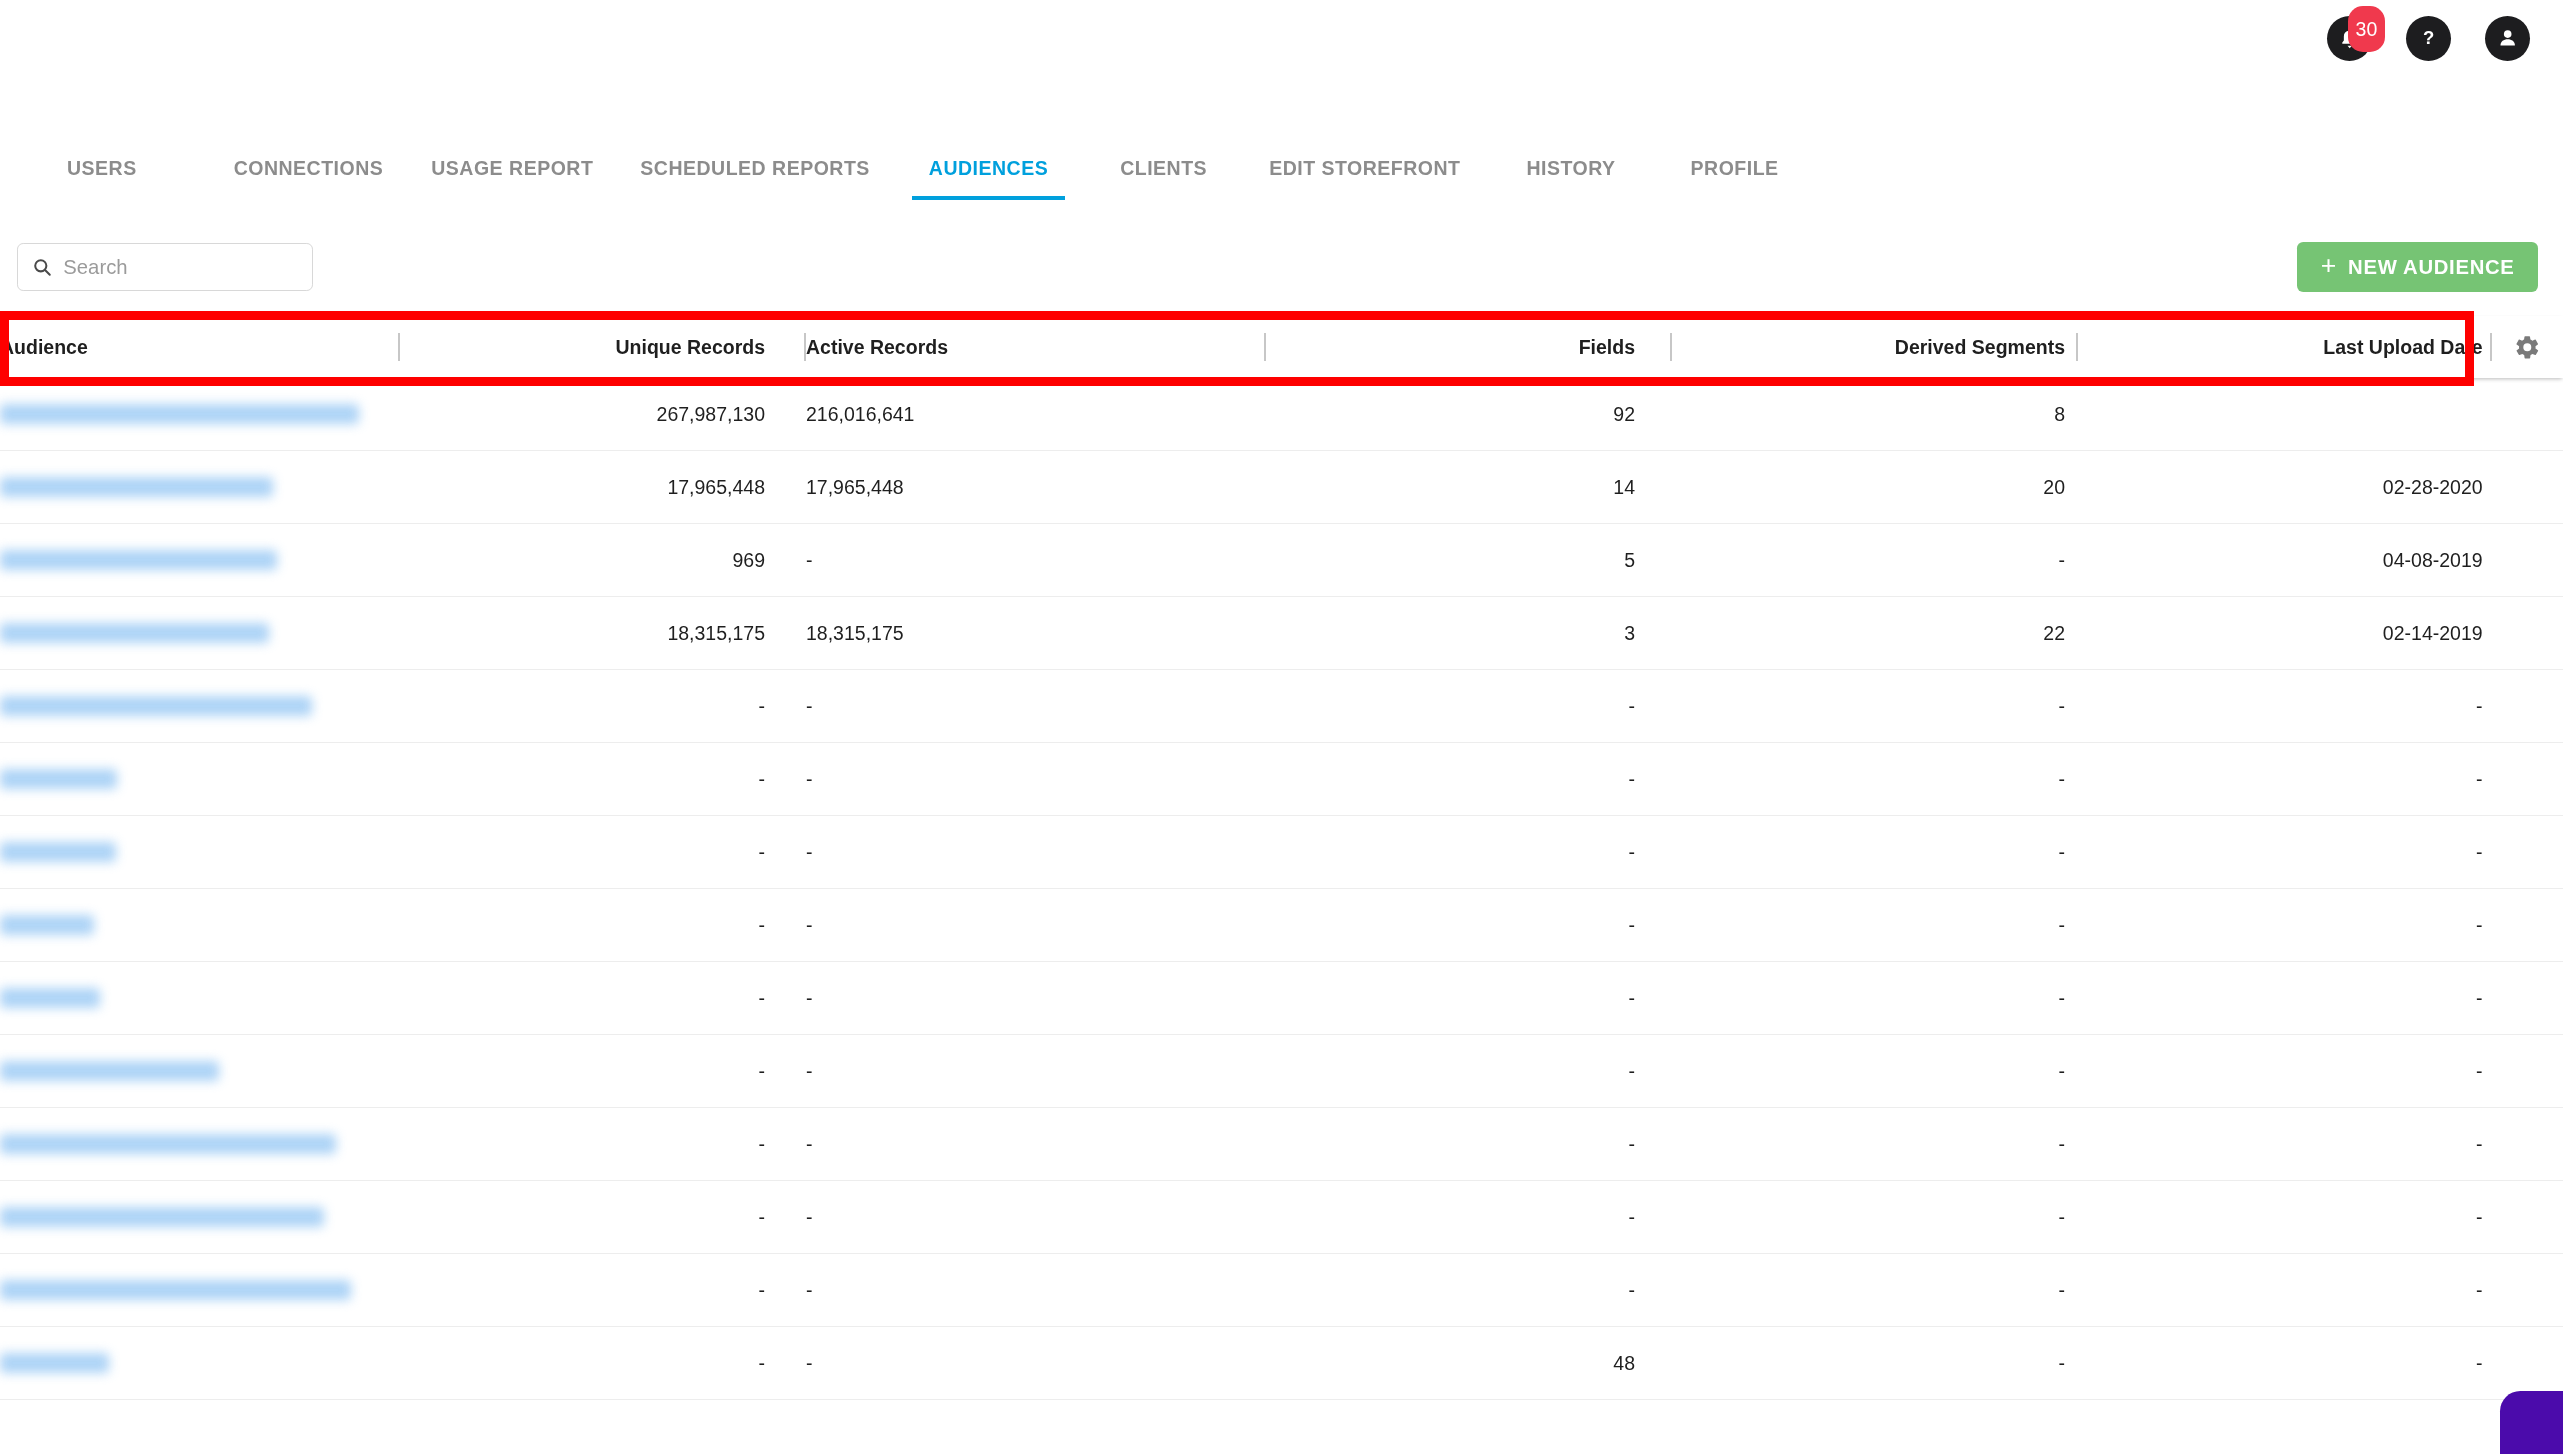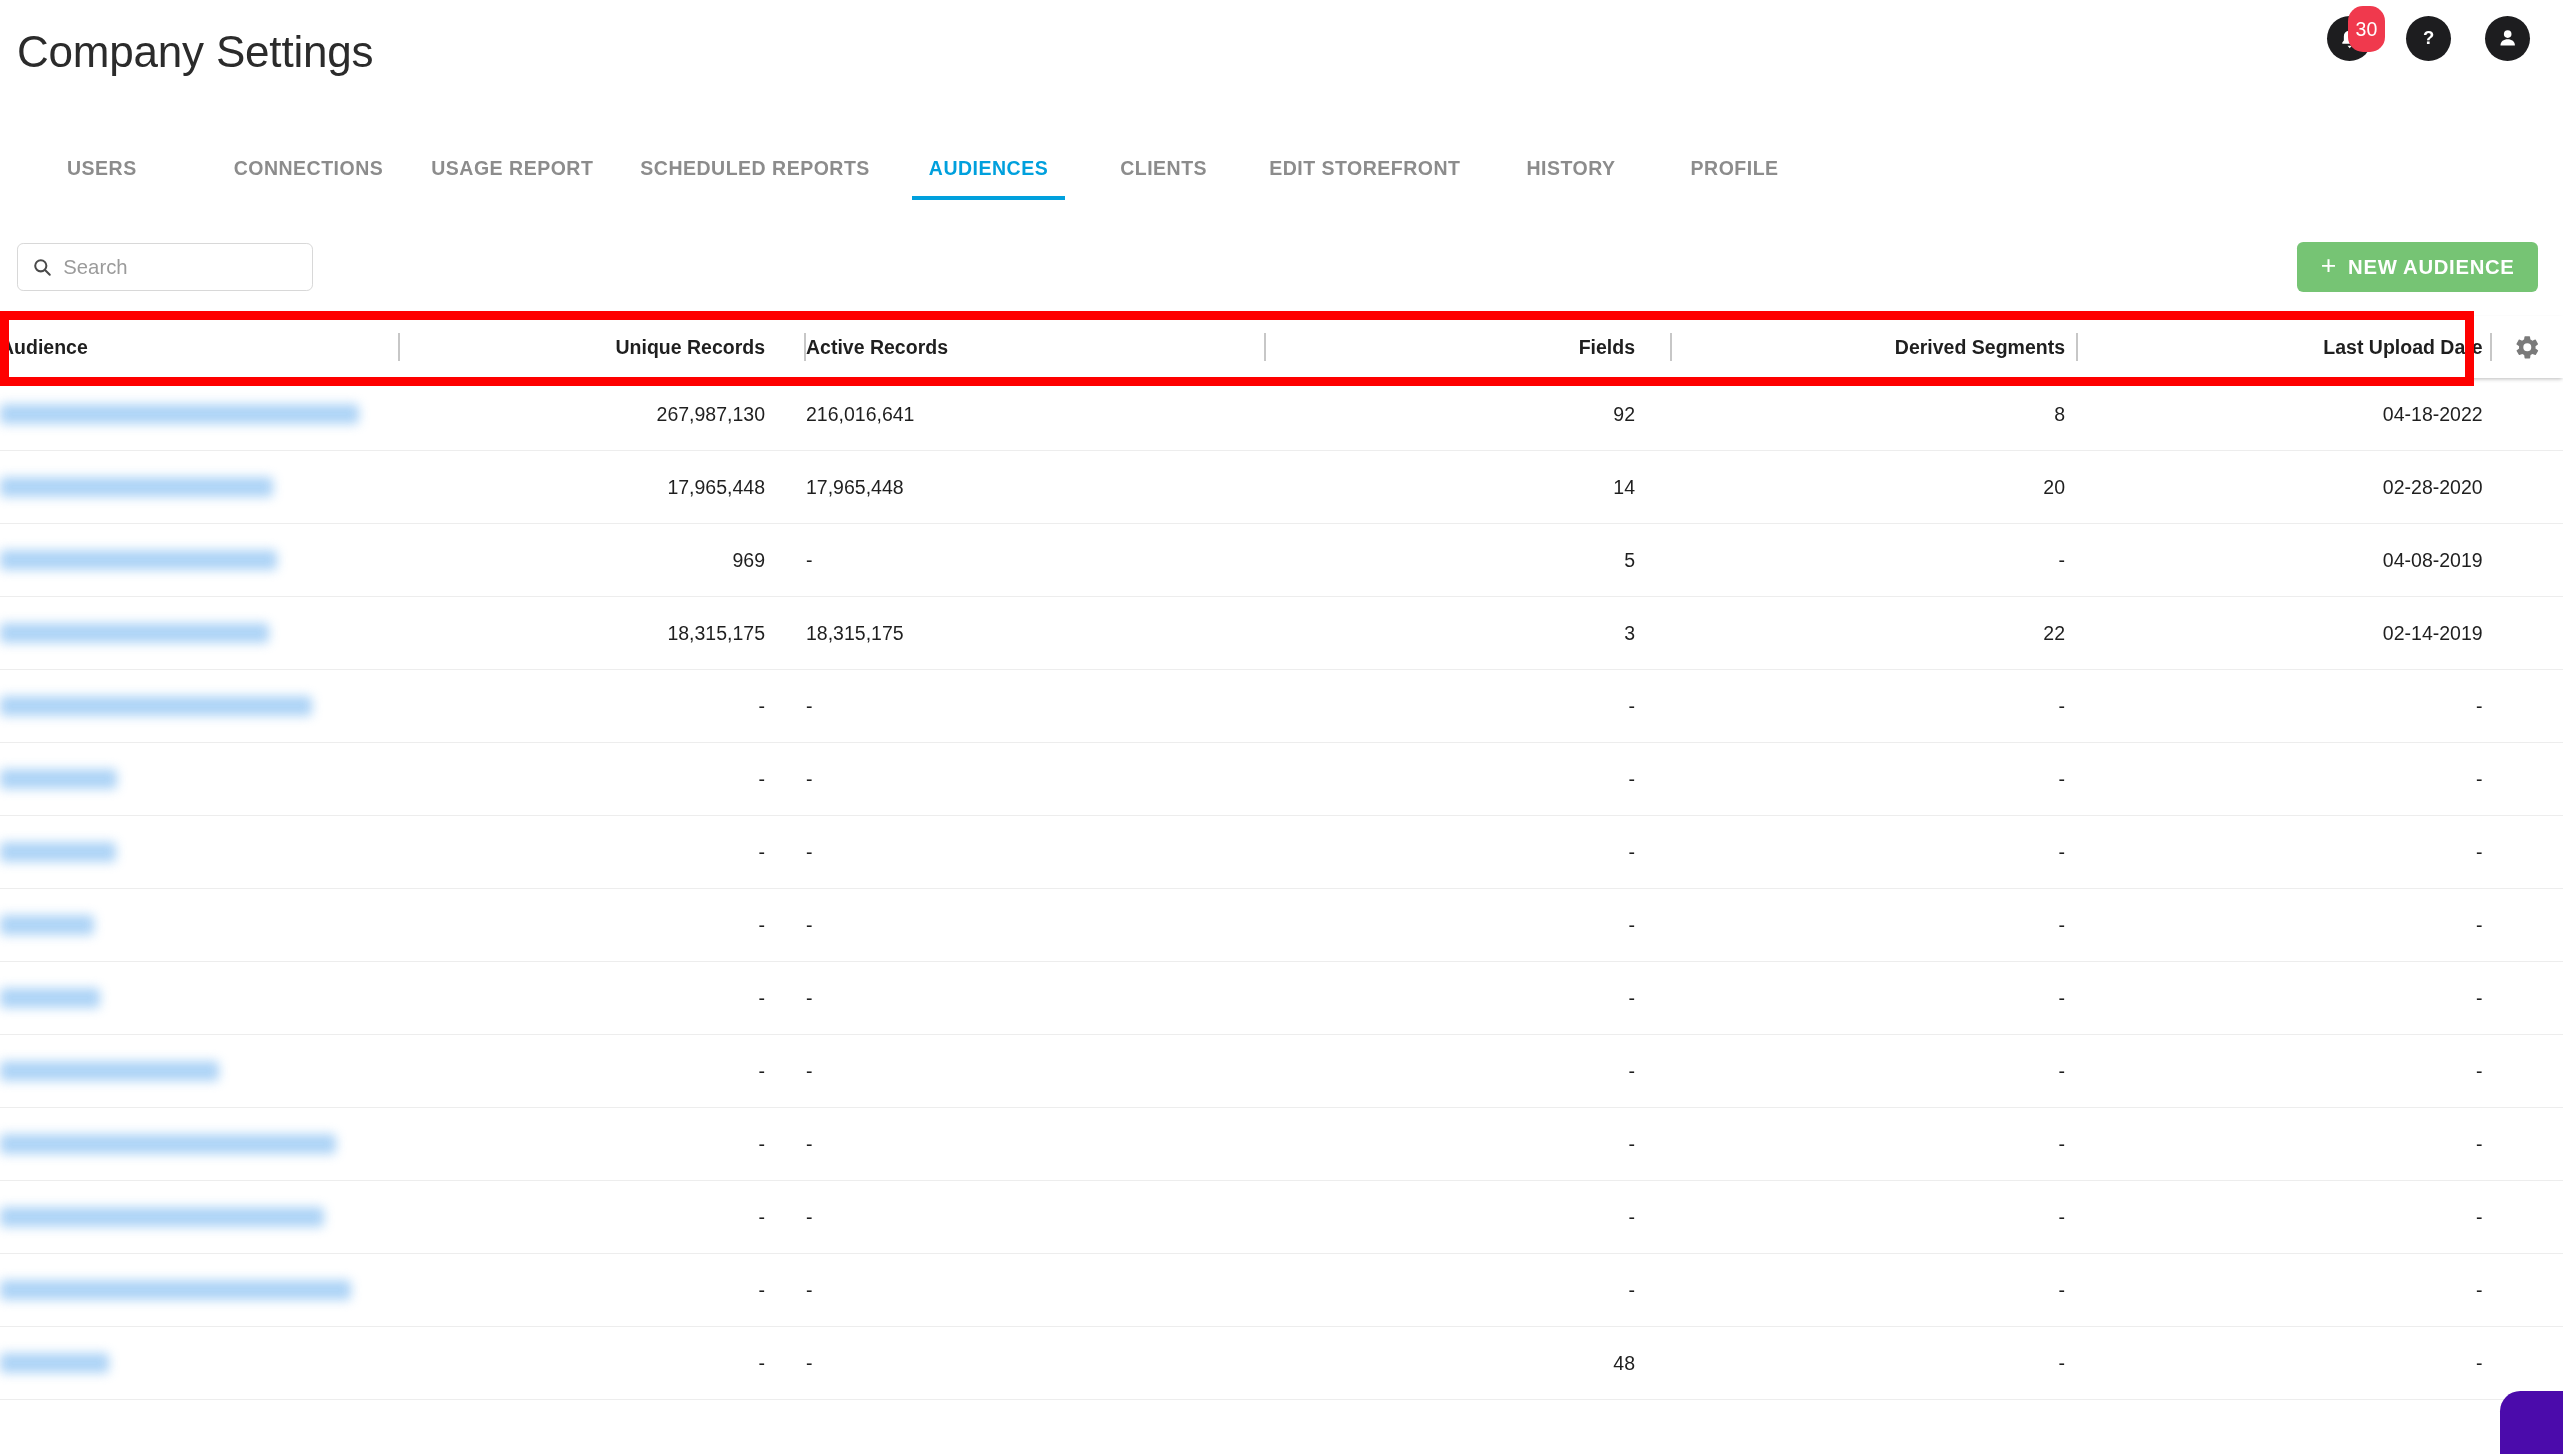--- a/index.html
+++ b/index.html
@@ -270,21 +270,20 @@
     </div>
 
     <div class="circ-icon">
       <svg width="23.4" height="23.4" viewBox="0 0 24 24" fill="#ffffff" aria-hidden="true">
         <circle cx="12" cy="8.3" r="3.9"></circle>
         <path d="M4.6 20c0-4 3.3-6.3 7.4-6.3S19.4 16 19.4 20z"></path>
       </svg>
     </div>
   </div>
 
-  <h1 class="page-title">Company Settings</h1>
 
   <nav class="tabs">
     <div class="tab" style="margin-left:67px">USERS</div>
     <div class="tab" style="margin-left:97px">CONNECTIONS</div>
     <div class="tab" style="margin-left:48px">USAGE REPORT</div>
     <div class="tab" style="margin-left:47px">SCHEDULED REPORTS</div>
     <div class="tab active" style="margin-left:59px">AUDIENCES</div>
     <div class="tab" style="margin-left:72px">CLIENTS</div>
     <div class="tab" style="margin-left:62px">EDIT STOREFRONT</div>
     <div class="tab" style="margin-left:66px">HISTORY</div>
@@ -341,21 +340,20 @@
     <div class="tbody">
 
       <div class="trow">
         <div class="td col-audience">
           <span class="redacted" style="width:359px"></span>
         </div>
         <div class="td col-unique">267,987,130</div>
         <div class="td col-active">216,016,641</div>
         <div class="td col-fields">92</div>
         <div class="td col-derived">8</div>
-        <div class="td col-upload">04-18-2022</div>
         <div class="td col-gear"></div>
       </div>
 
       <div class="trow">
         <div class="td col-audience">
           <span class="redacted" style="width:273px"></span>
         </div>
         <div class="td col-unique">17,965,448</div>
         <div class="td col-active">17,965,448</div>
         <div class="td col-fields">14</div>

